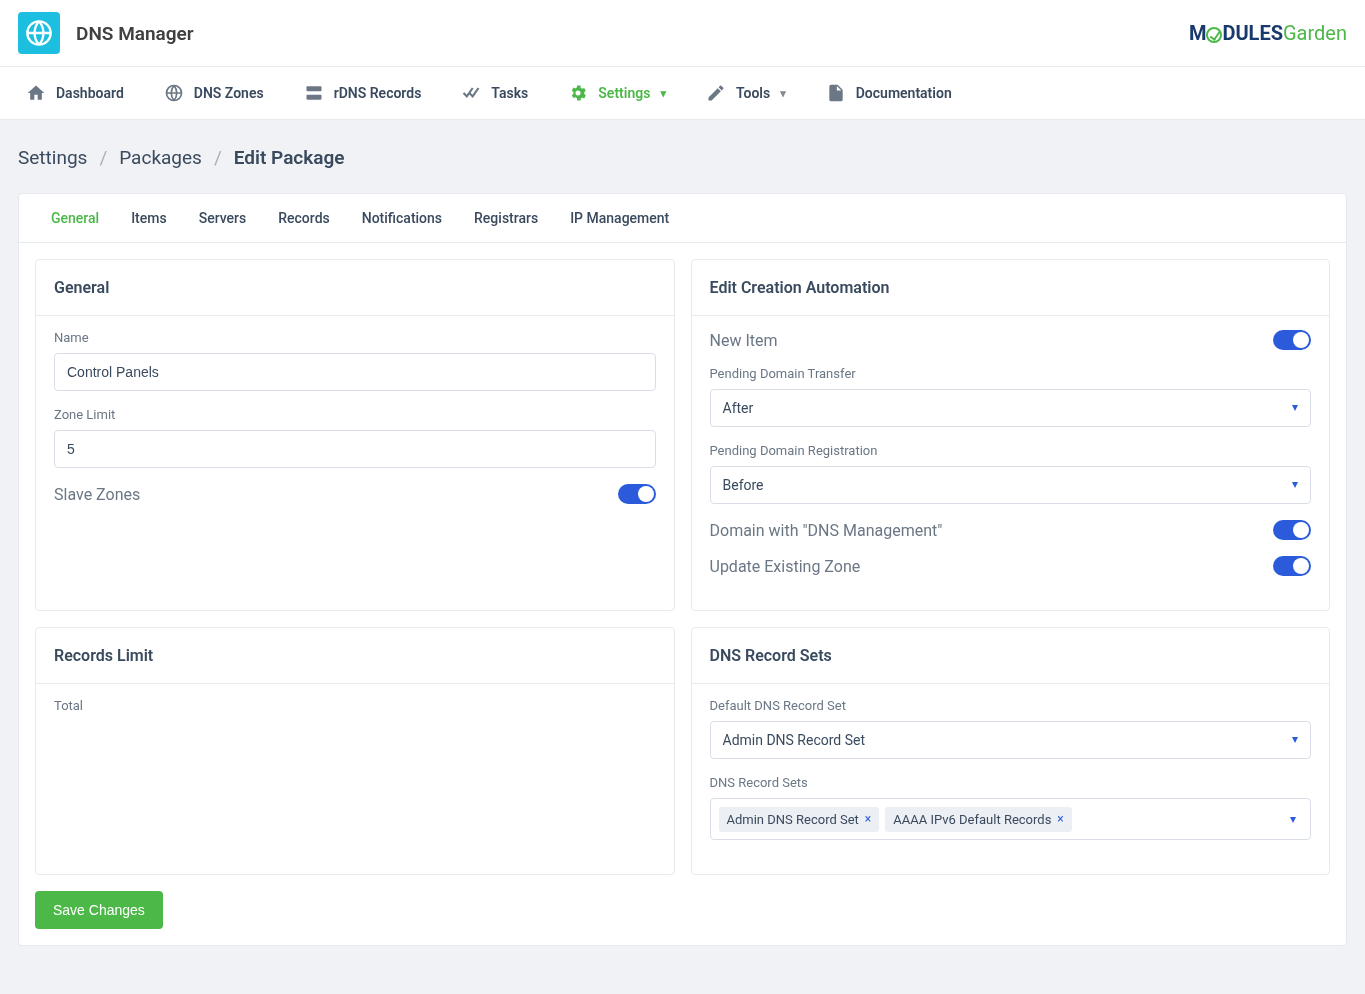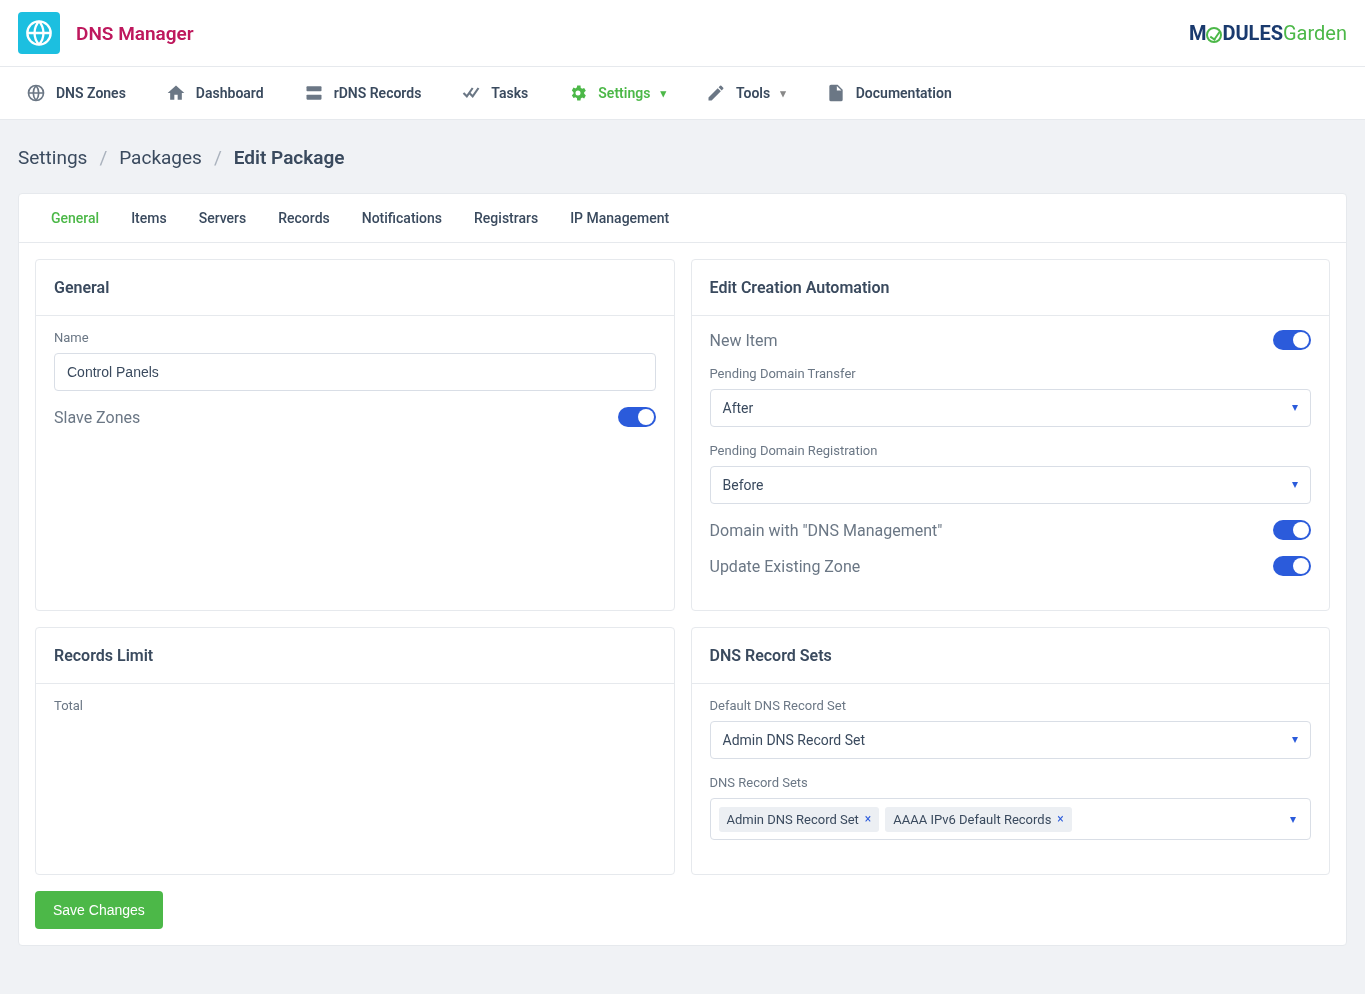--- a/index.html
+++ b/index.html
@@ -28,21 +28,21 @@
   background: #1cbfe0;
   border-radius: 4px;
   display: flex;
   align-items: center;
   justify-content: center;
 }
 .logo-icon svg { width: 28px; height: 28px; }
 .app-title {
   font-size: 19px;
   font-weight: 600;
-  color: #be185d;
+  color: #404040;
 }
 .brand {
   font-size: 20px;
   font-weight: 700;
 }
 .brand .m-part { color: #1a3a6e; }
 .brand .garden { color: #4cb848; font-weight: 400; }
 .nav {
   background: #fff;
   display: flex;
@@ -228,34 +228,34 @@
     <div class="app-title">DNS Manager</div>
   </div>
   <div class="brand">
     <span class="m-part">M</span><span class="circle-in-o"></span><span class="m-part">DULES</span><span class="garden">Garden</span>
   </div>
 </div>
 
 <div class="nav">
   <div class="nav-item">
     <span class="ni-icon">
+      <svg width="20" height="20" viewBox="0 0 24 24" fill="#6b7785">
+          <path d="M10 20v-6h4v6h5v-8h3L12 3 2 12h3v8z"></path>
+        </svg>
+    </span>
+    <span>Dashboard</span>
+  </div>
+  <div class="nav-item">
+    <span class="ni-icon">
       <svg width="20" height="20" viewBox="0 0 24 24" fill="none" stroke="#6b7785" stroke-width="2">
           <circle cx="12" cy="12" r="9"></circle>
           <path d="M3 12h18M12 3a14 14 0 010 18M12 3a14 14 0 000 18"></path>
         </svg>
     </span>
     <span>DNS Zones</span>
-  </div>
-  <div class="nav-item">
-    <span class="ni-icon">
-      <svg width="20" height="20" viewBox="0 0 24 24" fill="#6b7785">
-          <path d="M10 20v-6h4v6h5v-8h3L12 3 2 12h3v8z"></path>
-        </svg>
-    </span>
-    <span>Dashboard</span>
   </div>
   <div class="nav-item">
     <span class="ni-icon">
       <svg width="20" height="20" viewBox="0 0 24 24" fill="#6b7785">
           <rect x="3" y="4" width="18" height="6" rx="1"></rect>
           <rect x="3" y="14" width="18" height="6" rx="1"></rect>
         </svg>
     </span>
     <span>rDNS Records</span>
   </div>
@@ -317,20 +317,24 @@
     </div>
 
     <div class="grid">
 
       <div class="panel">
         <div class="panel-header">General</div>
         <div class="panel-body">
           <div class="field">
             <label class="field-label">Name</label>
             <input class="input" value="Control Panels" style="">
+          </div>
+          <div class="field">
+            <label class="field-label">Zone Limit</label>
+            <input class="input" value="5" style="">
           </div>
           <div class="toggle-row">
             <span class="tr-label">Slave Zones</span>
             <div class="toggle"></div>
           </div>
         </div>
       </div>
 
       <div class="panel">
         <div class="panel-header">Edit Creation Automation</div>

